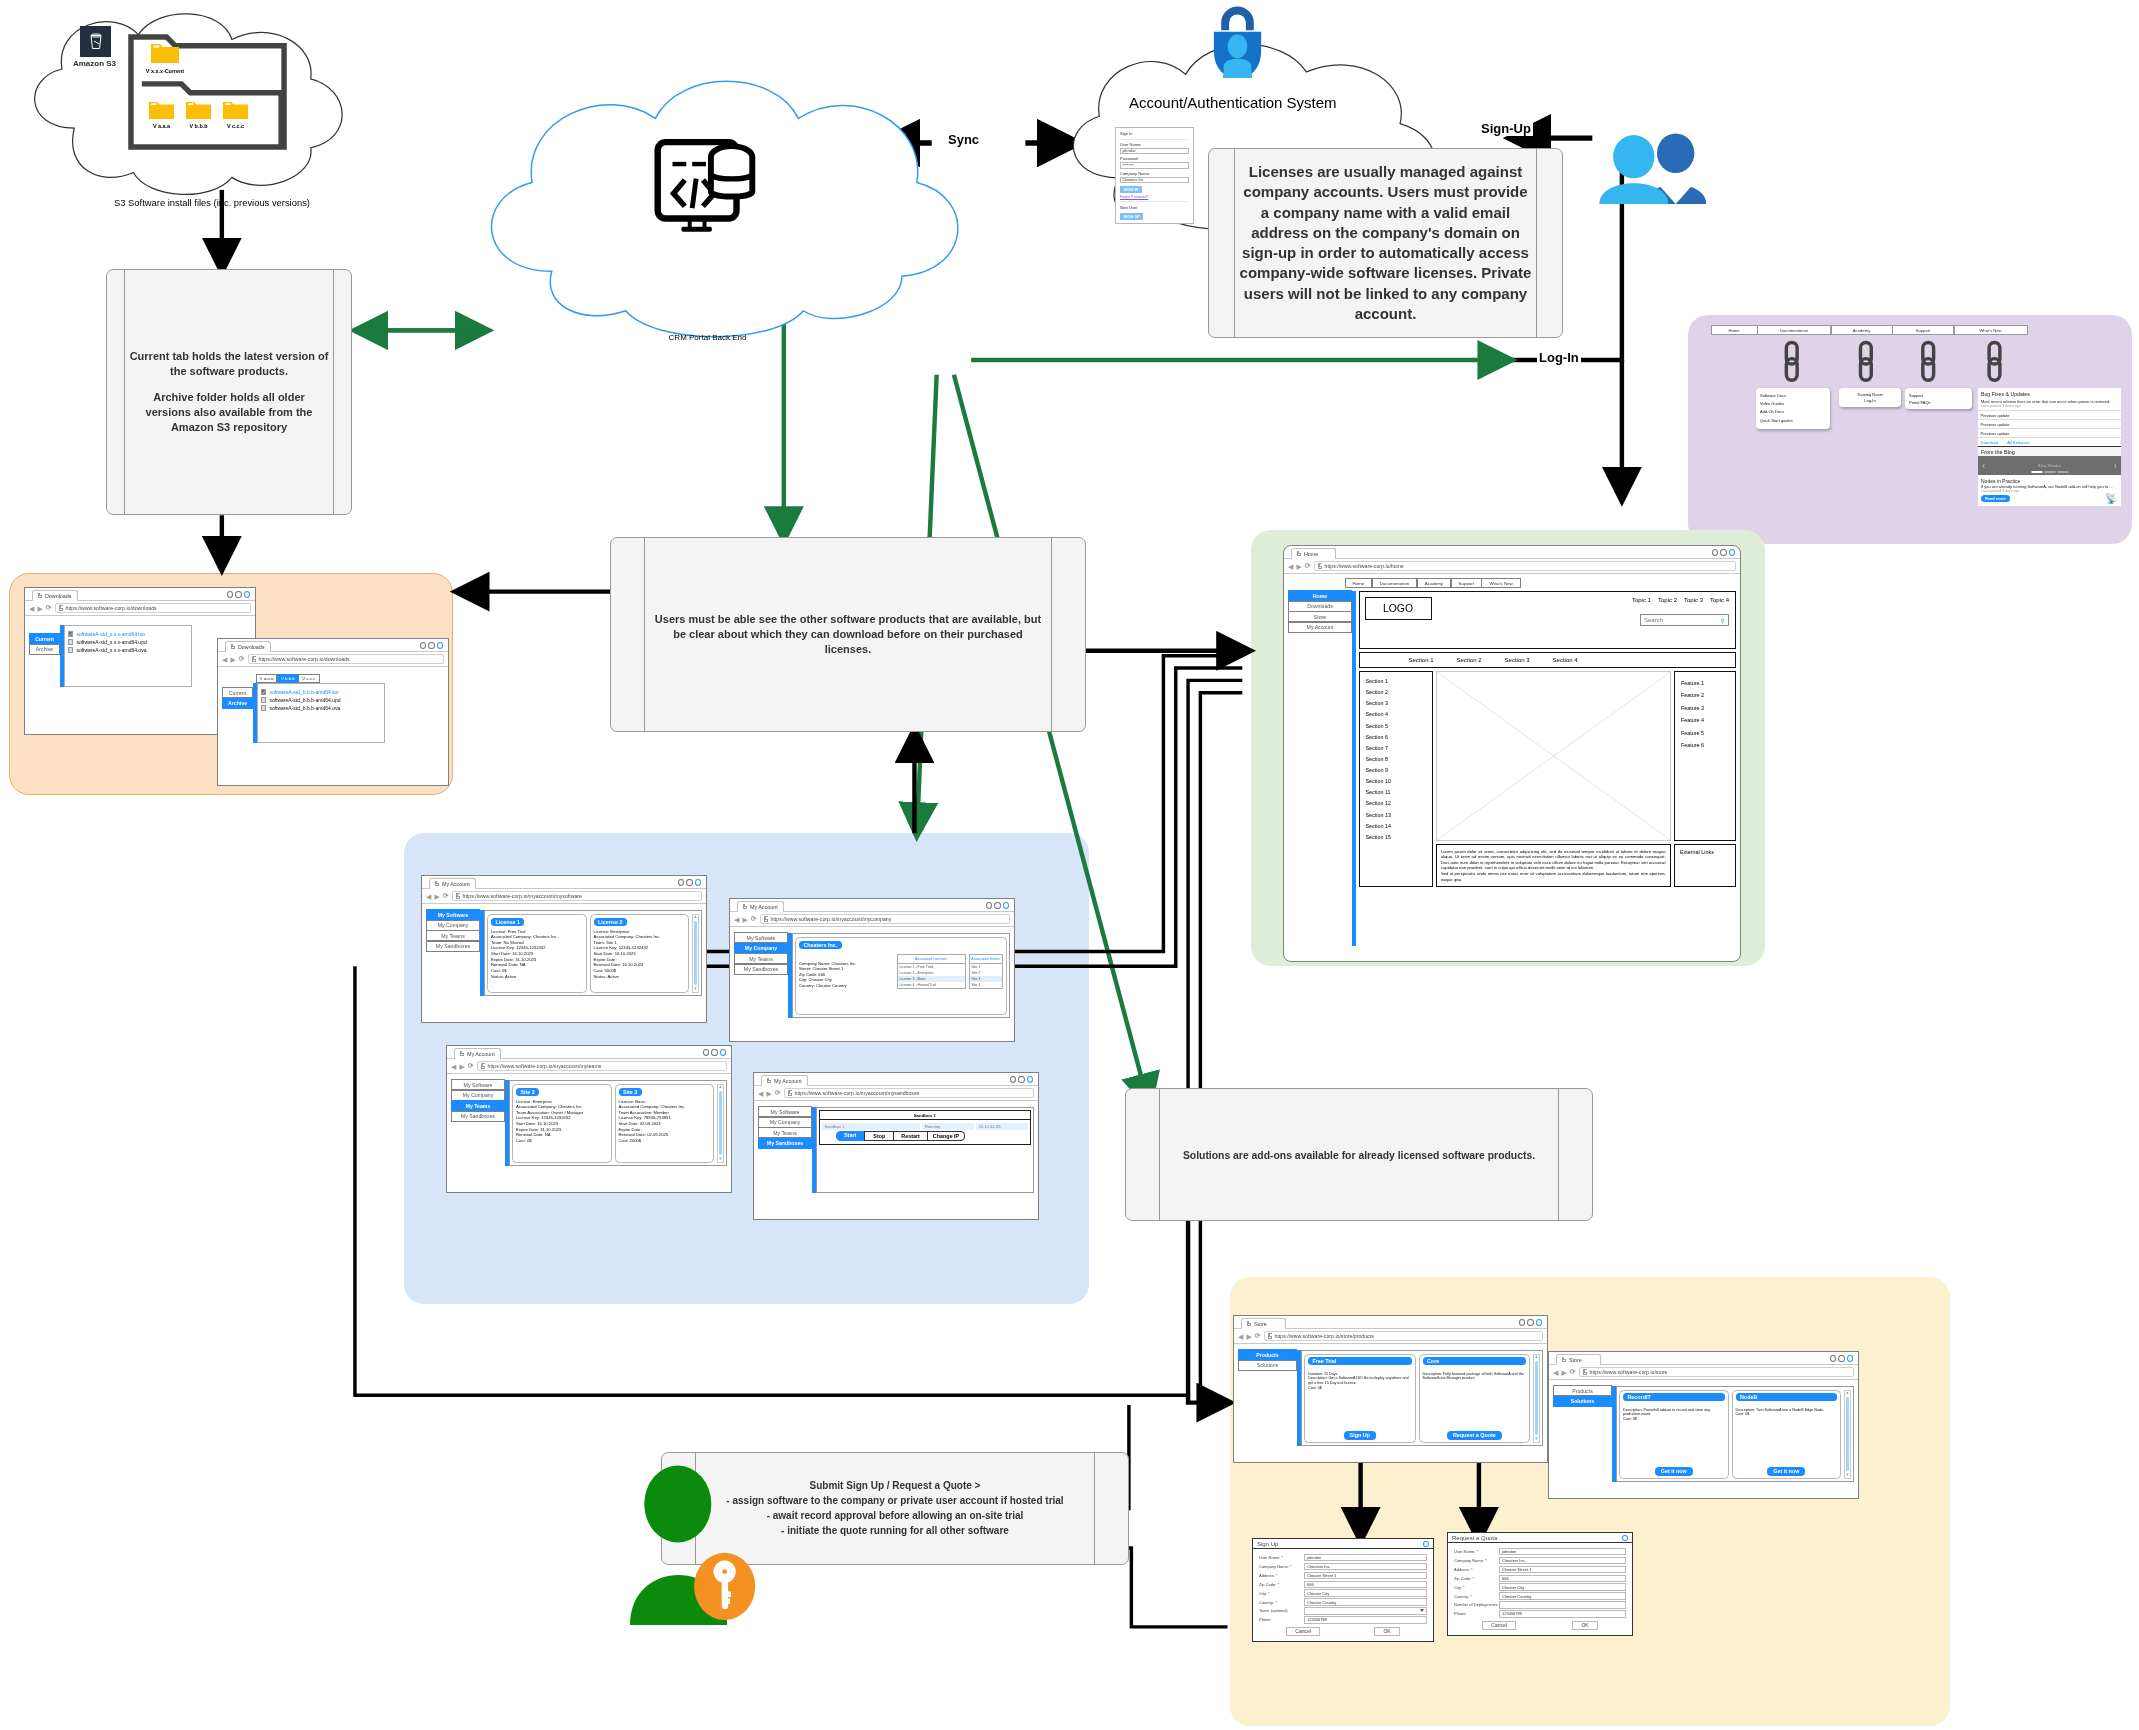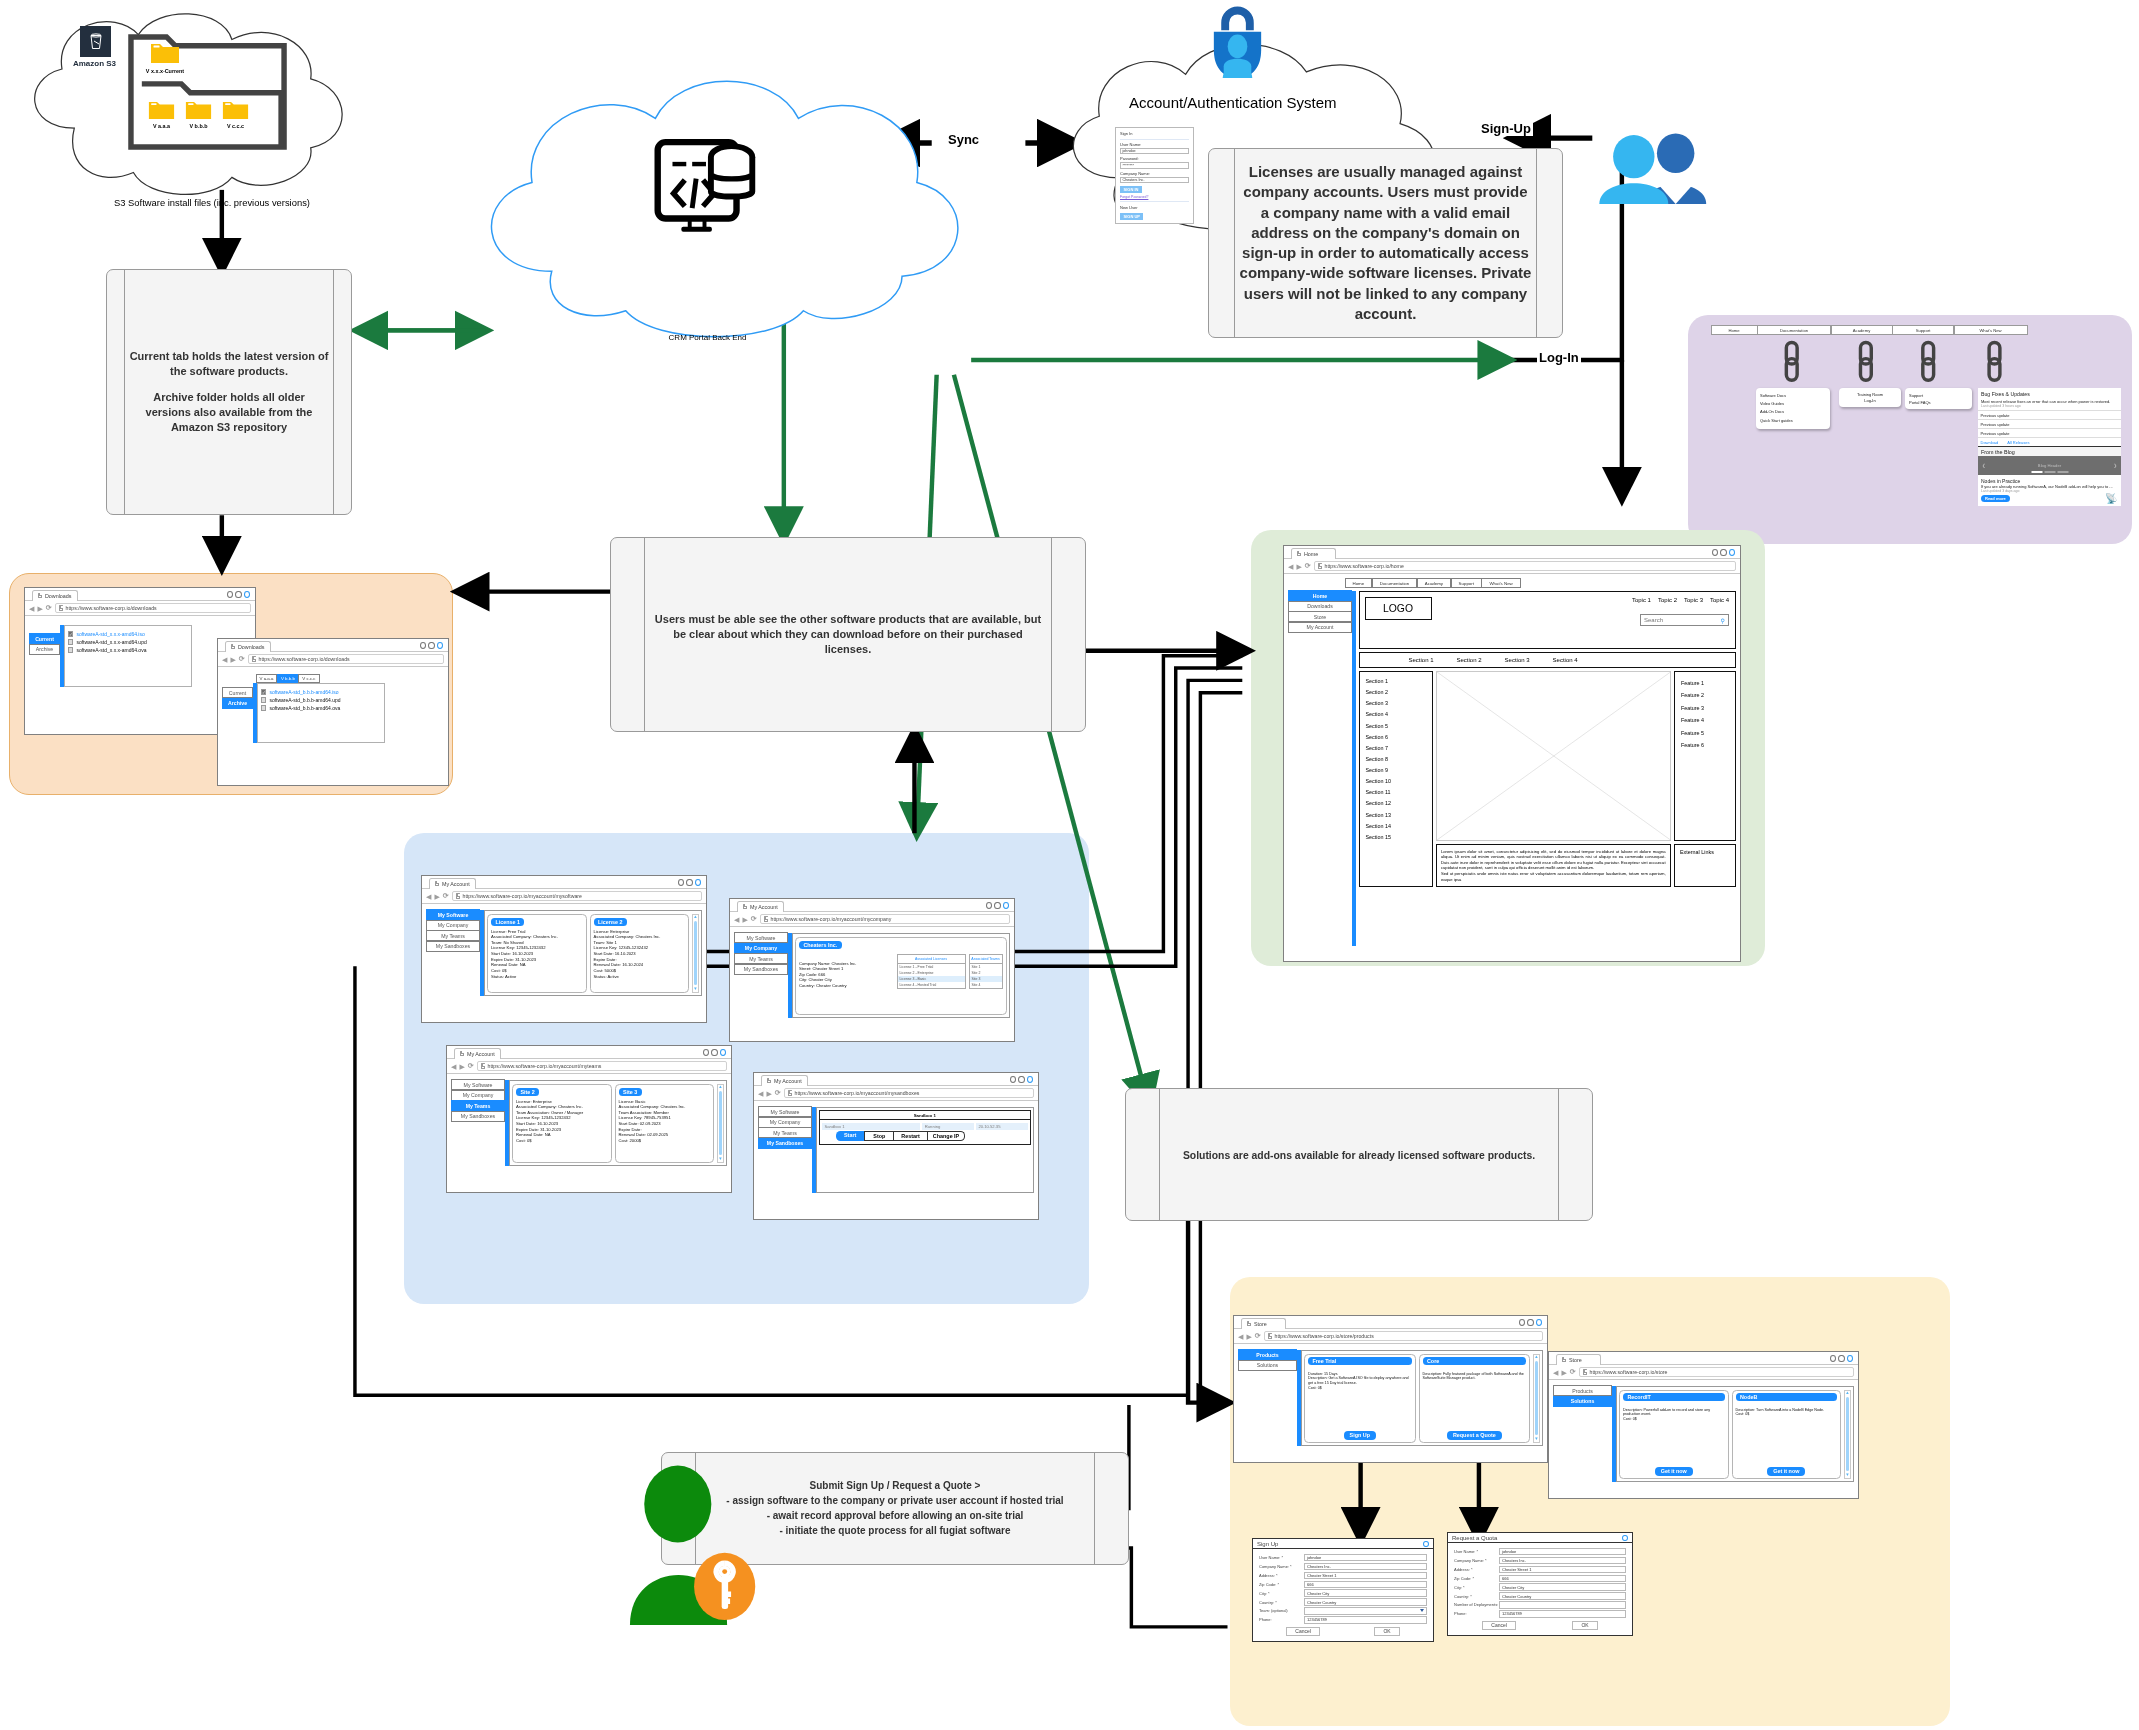--- a/index.html
+++ b/index.html
@@ -359,21 +359,21 @@
     <div class="note-inner" style="font-size:10.4px;">
       <p style="margin-top:.2em;">Solutions are add-ons available for already licensed software products.</p>
     </div>
   </div>
 
   <div class="abs note" style="left:661px; top:1452px; width:468px; height:113px;">
     <div class="note-inner" style="font-size:10px;">
       <p>Submit Sign Up / Request a Quote &gt;</p>
       <p style="margin-top:.15em;">- assign software to the company or private user account if hosted trial</p>
       <p style="margin-top:.15em;">- await record approval before allowing an on-site trial</p>
-      <p style="margin-top:.15em;">- initiate the quote process for all fugiat software</p>
+      <p style="margin-top:.15em;">- initiate the quote running for all other software</p>
     </div>
   </div>
 
   <div class="abs" style="left:626px; top:1457px;">
     <svg width="148" height="173" viewBox="0 0 300 350">
       <ellipse cx="105" cy="95" rx="68" ry="78" fill="#0c8a0c"></ellipse>
       <path d="M8,340 C8,205 205,205 205,340 Z" fill="#0c8a0c"></path>
       <ellipse cx="200" cy="262" rx="62" ry="68" fill="#f59120"></ellipse>
       <path d="M200,215 a17,17 0 1 1 -0.1,0 M200,240 L200,305 M200,278 L213,278 M200,292 L211,292" fill="none" stroke="#fff" stroke-width="11"></path>
       <circle cx="200" cy="232" r="12" fill="#fff"></circle>
@@ -542,21 +542,21 @@
     </div>
     <div style="padding:2.5px 3px 3.5px; position:relative;">
       <div style="font-size:5px;">Nodes in Practice</div>
       <div style="font-size:4px;line-height:1.3;">If you are already running SoftwareA, our NodeB add-on will help you to ...</div>
       <div class="muted">Last updated 3 days ago</div>
       <span class="btn-blue" style="font-size:4px;padding:1px 4px;margin-top:2px;">Read more</span>
       <span style="position:absolute;right:3px;bottom:2px;font-size:10px;color:#000;">📡</span>
     </div>
   </div>
 
-  <div class="abs win" style="left:1283px; top:545px; width:458px; height:417px;">
+  <div class="abs win" style="left:1283px; top:545px; width:458px; height:417px;border-radius:8px;">
     <div class="win-tabbar">
       <div class="win-tab">
         <span class="doc-glyph"></span>
         <span>Home</span>
       </div>
       <div class="win-dots">
           <i></i>
           <i></i>
           <i></i>
         </div>

